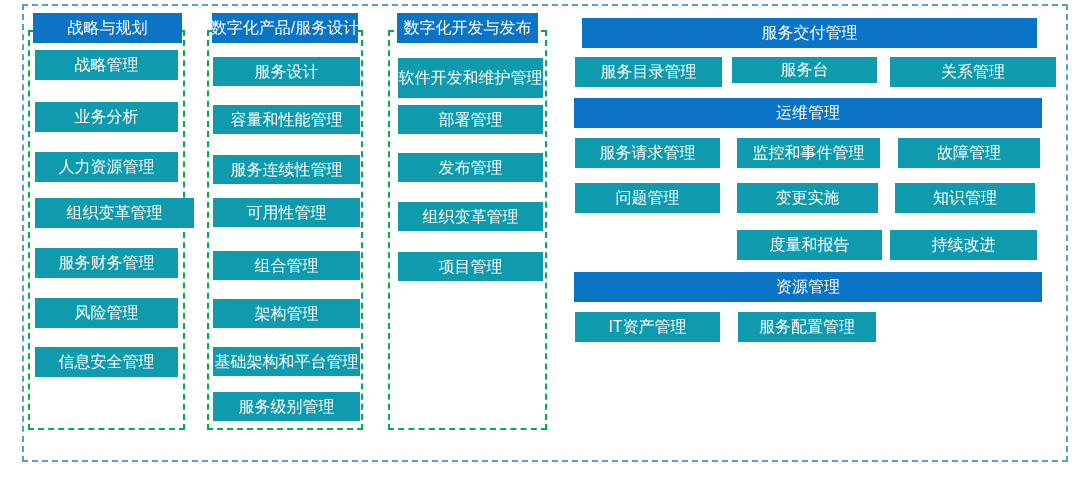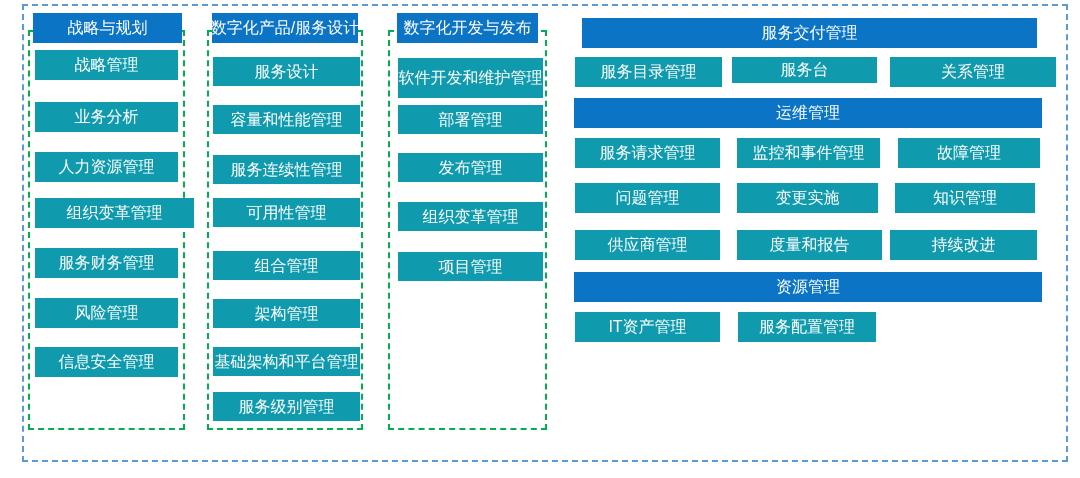--- a/index.html
+++ b/index.html
@@ -83,21 +83,20 @@
   <div class="item" style="left:732px;top:57px;width:145px;height:26px">服务台</div>
   <div class="item" style="left:890px;top:57px;width:166px;height:30px">关系管理</div>
 
   <div class="section-bar" style="left:574px;top:98px;width:468px;height:30px">运维管理</div>
   <div class="item" style="left:575px;top:138px;width:145px;height:30px">服务请求管理</div>
   <div class="item" style="left:737px;top:138px;width:143px;height:30px">监控和事件管理</div>
   <div class="item" style="left:898px;top:138px;width:142px;height:30px">故障管理</div>
   <div class="item" style="left:575px;top:183px;width:145px;height:30px">问题管理</div>
   <div class="item" style="left:737px;top:183px;width:141px;height:30px">变更实施</div>
   <div class="item" style="left:895px;top:183px;width:140px;height:30px">知识管理</div>
-  <div class="item" style="left:575px;top:230px;width:145px;height:30px">供应商管理</div>
   <div class="item" style="left:737px;top:230px;width:145px;height:30px">度量和报告</div>
   <div class="item" style="left:890px;top:230px;width:147px;height:30px">持续改进</div>
 
   <div class="section-bar" style="left:574px;top:272px;width:468px;height:30px">资源管理</div>
   <div class="item" style="left:575px;top:312px;width:145px;height:30px">IT资产管理</div>
   <div class="item" style="left:738px;top:312px;width:138px;height:30px">服务配置管理</div>
 
 </div>
 
 </body></html>

